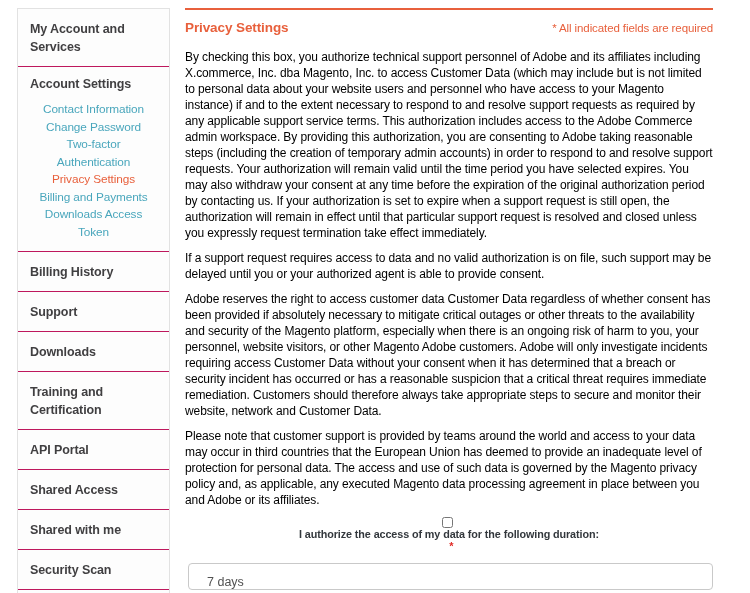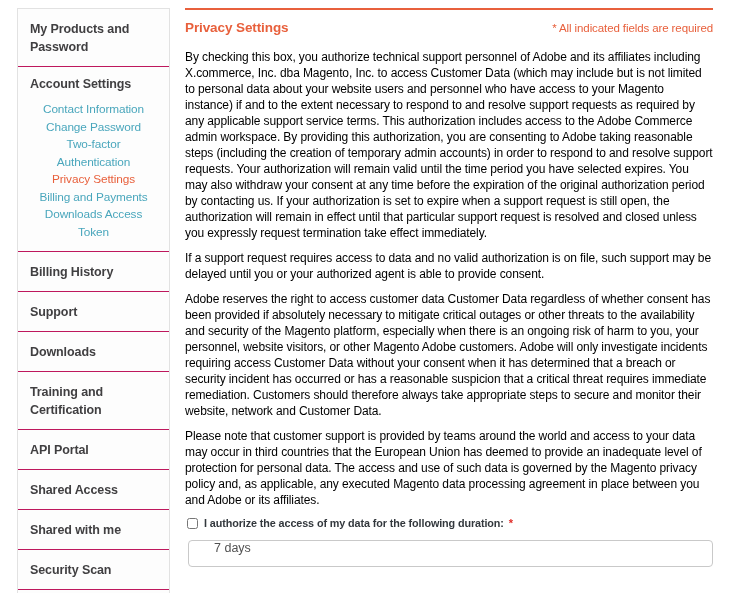--- a/index.html
+++ b/index.html
@@ -69,20 +69,21 @@
     font-size: 12px;
     line-height: 16px;
     letter-spacing: -0.1px;
     color: #000000;
     margin-bottom: 9px;
   }
   .consent-row {
     display: flex;
     align-items: center;
     margin-top: 2px;
+    flex-direction: column;
   }
   .consent-row input[type="checkbox"] {
     width: 11px; height: 11px;
     margin: 0 6px 0 2px;
     accent-color: #ffffff;
     cursor: pointer;
   }
   .consent-label {
     font-size: 10.8px;
     font-weight: 700;
@@ -97,35 +98,35 @@
     margin-left: 5px;
   }
   .duration-select {
     margin-top: 11px;
     margin-left: 3px;
     height: 27px;
     border: 1px solid #c9c9c9;
     border-radius: 4px;
     background: #ffffff;
     display: flex;
-    align-items: flex-start;
-    padding-left: 25px;
+    align-items: flex-end;
+    padding-left: 18px;
     font-size: 12.5px;
     color: #515151;
     cursor: pointer;
   }
 </style>
 </head>
 <body>
 
 <div class="page">
 
   <aside class="sidebar">
     <div class="side-sec">
-      <span class="side-head">My Products and Password</span>
+      <span class="side-head">My Account and Services</span>
     </div>
 
     <div class="side-sec">
       <div class="side-head">Account Settings</div>
       <ul class="side-links">
         <li><a>Contact Information</a></li>
         <li><a>Change Password</a></li>
         <li><a>Two-factor Authentication</a></li>
         <li><a class="active">Privacy Settings</a></li>
         <li><a>Billing and Payments</a></li>

